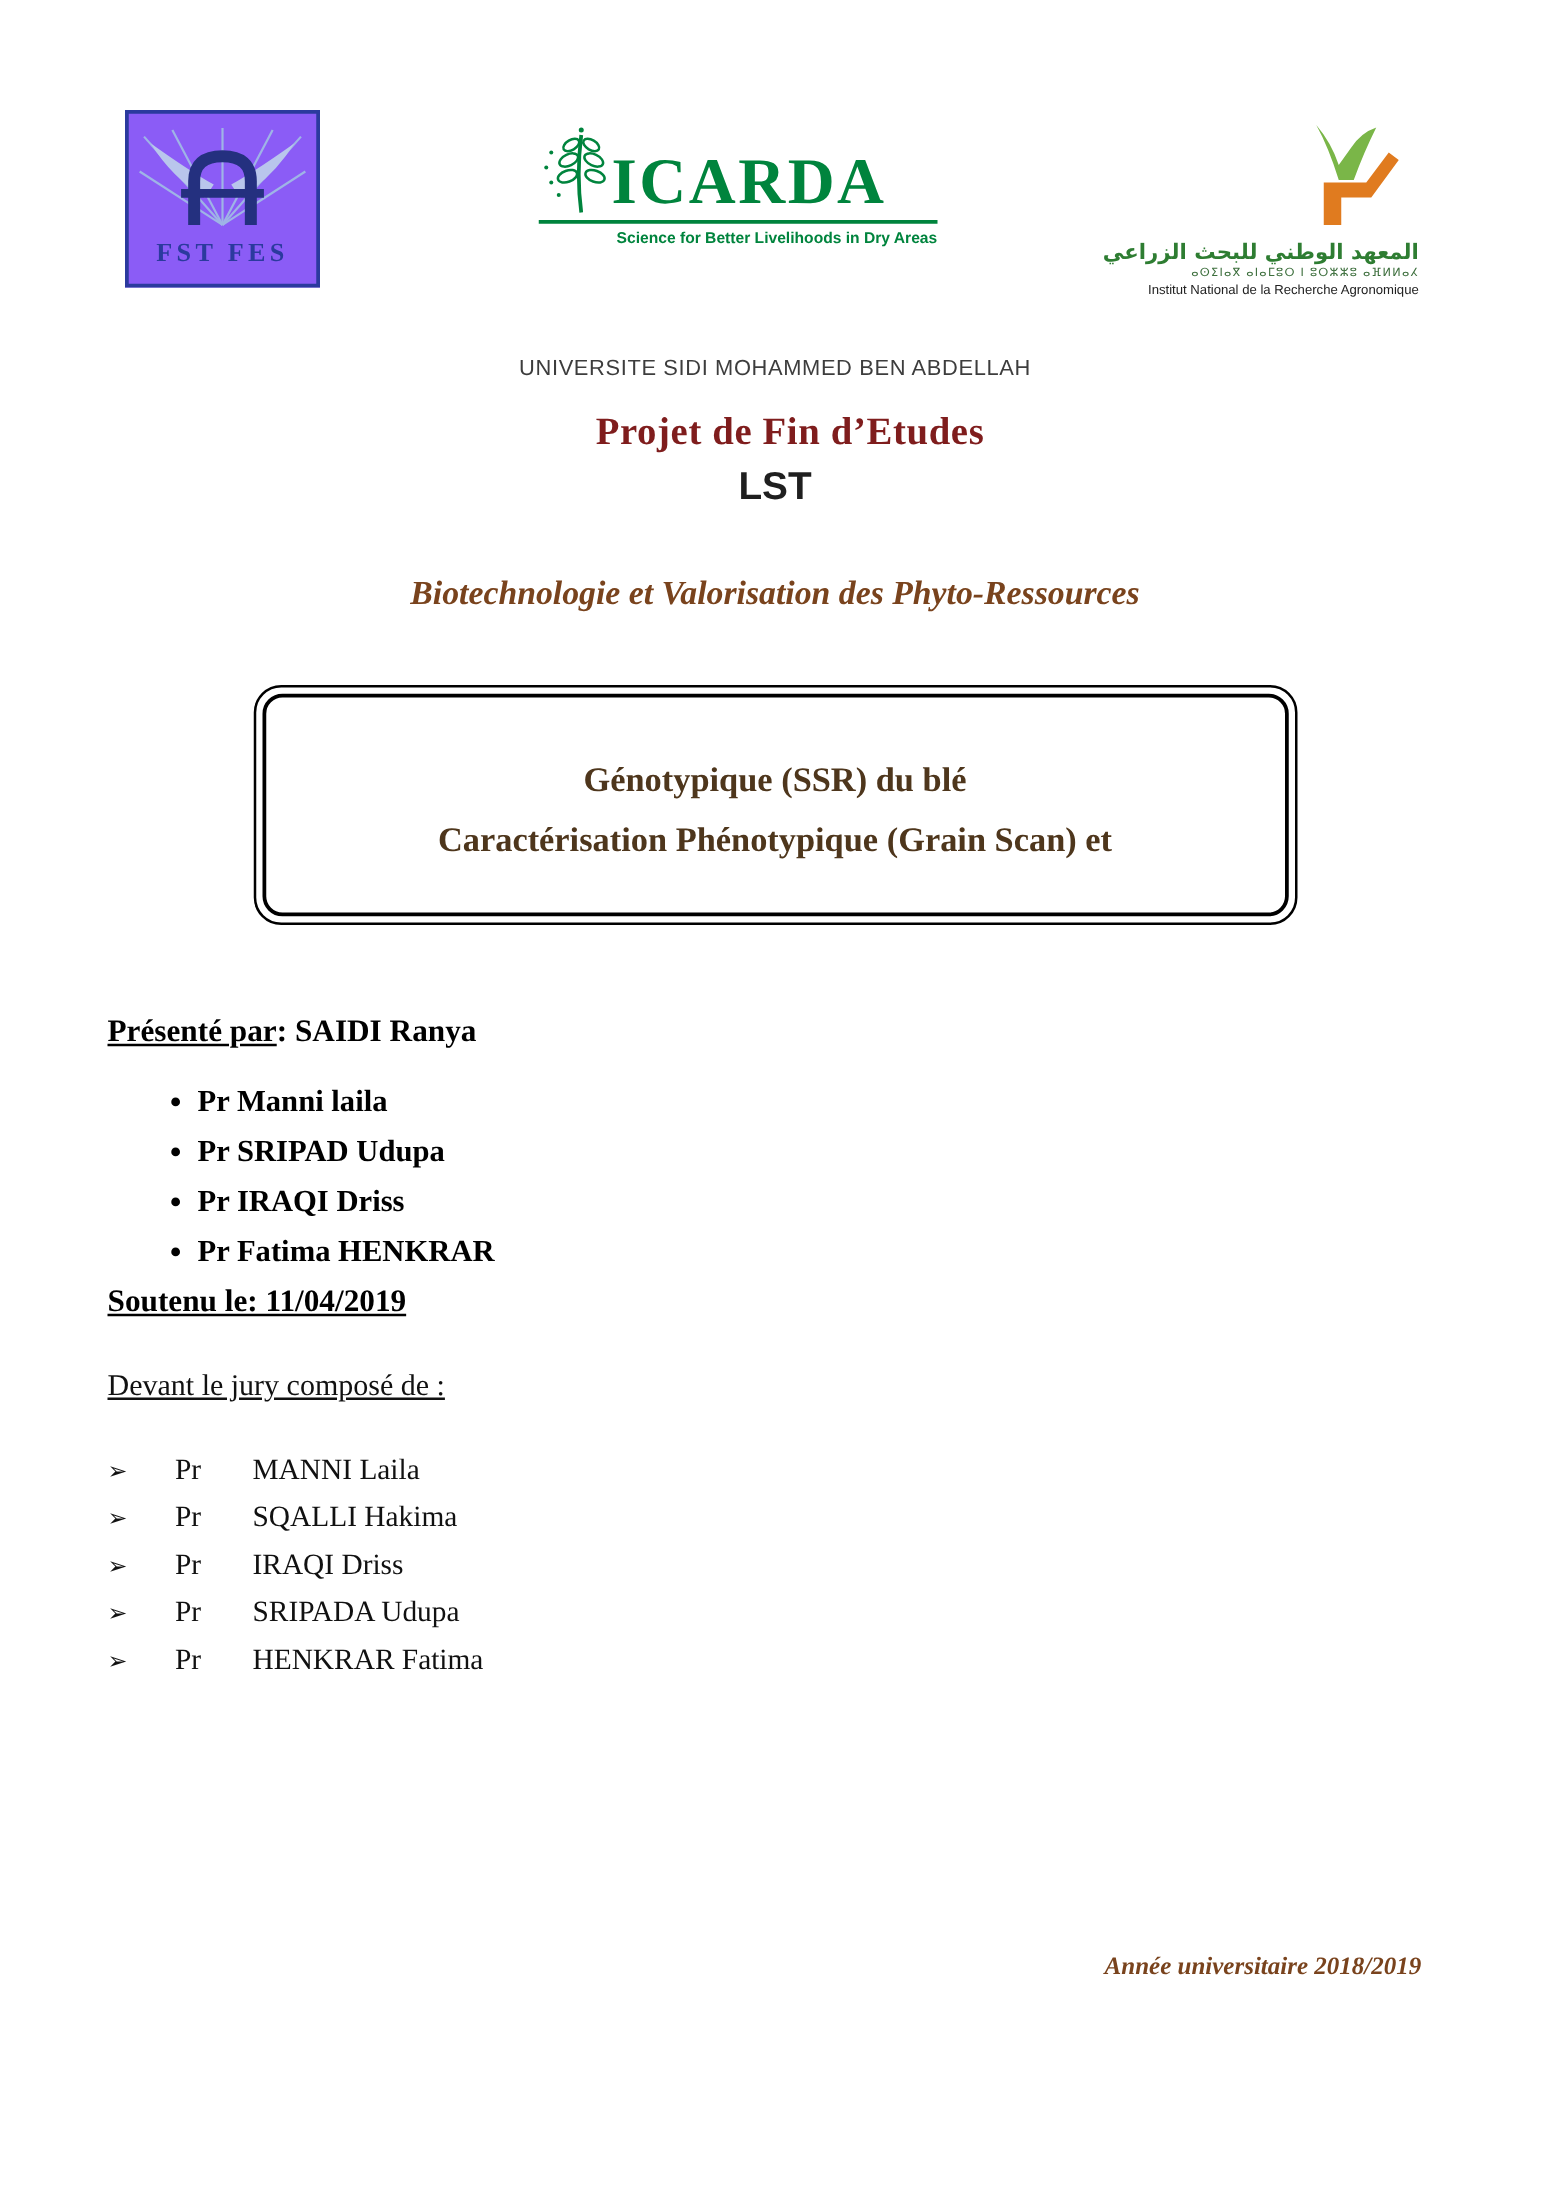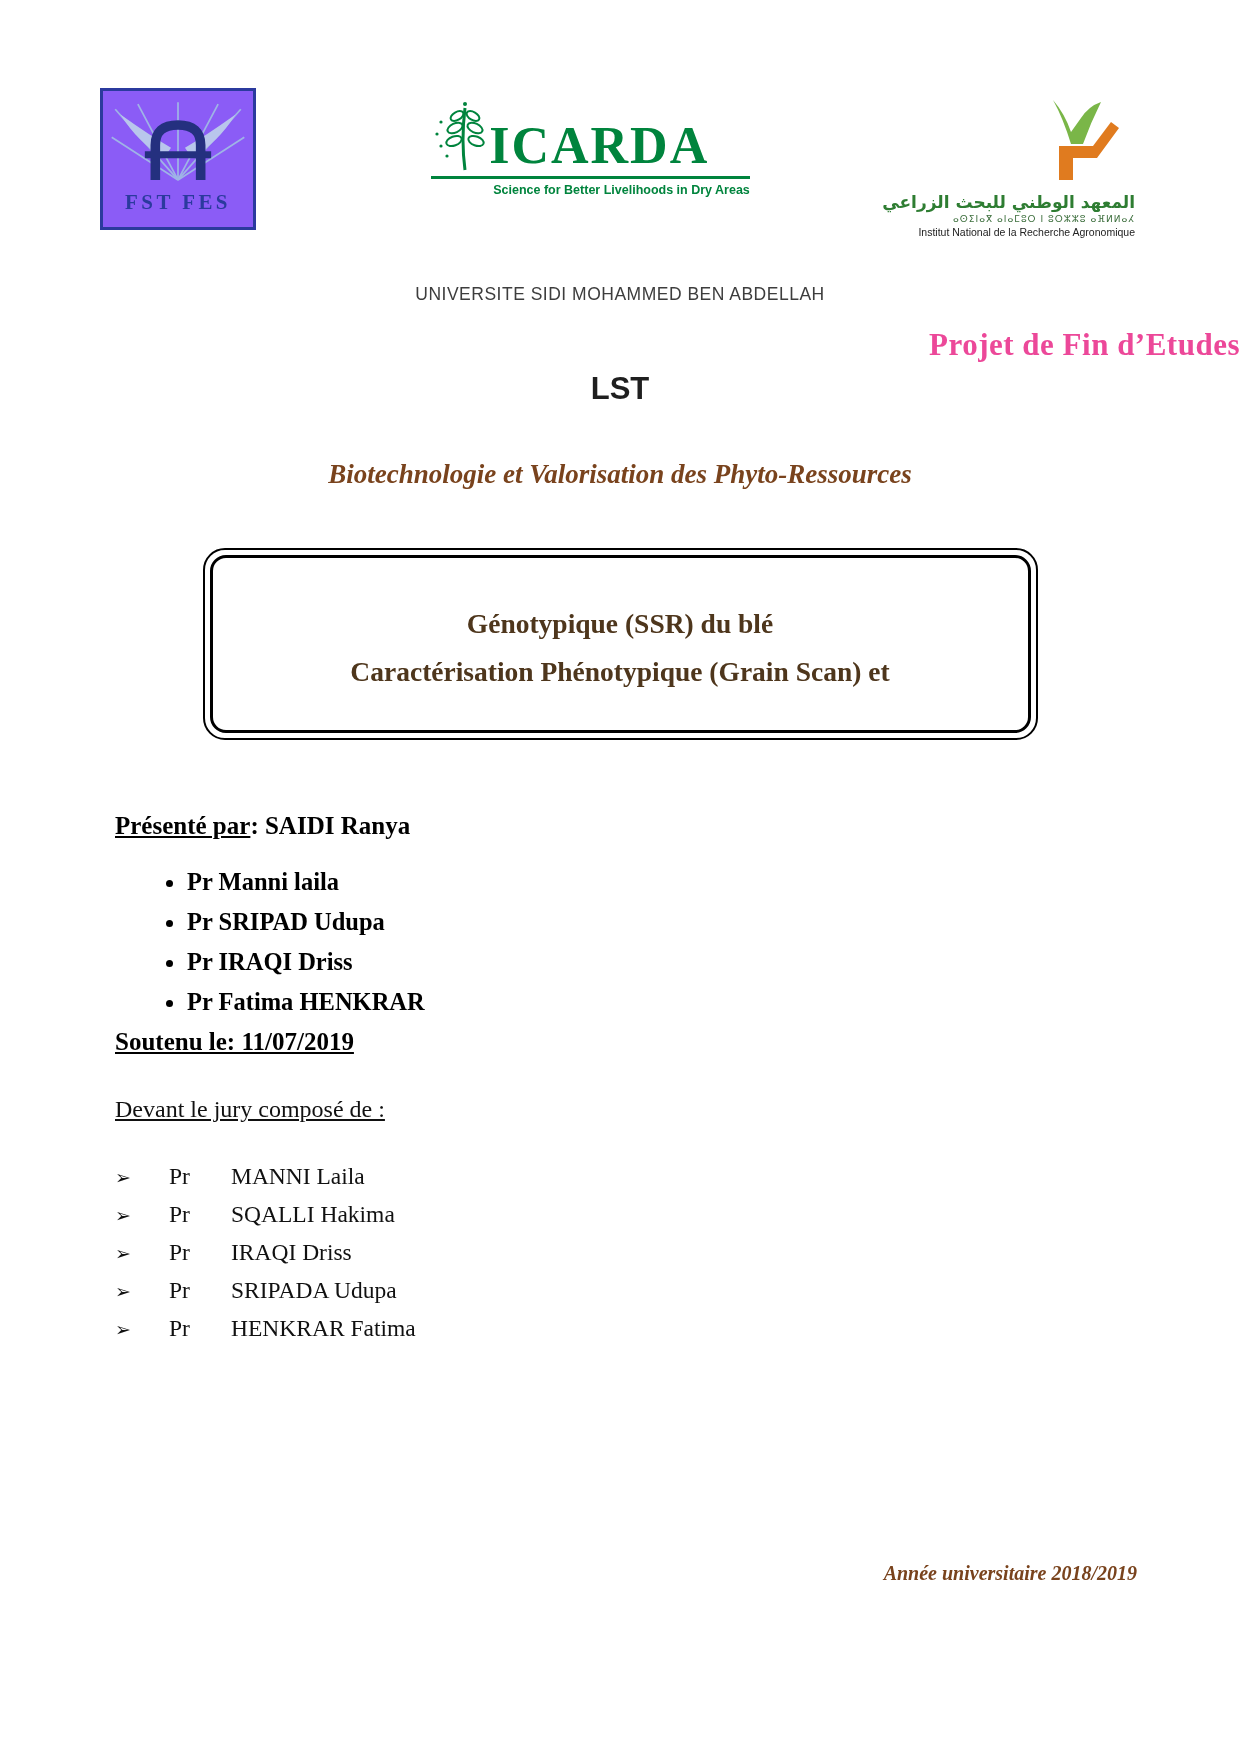--- a/index.html
+++ b/index.html
@@ -89,24 +89,24 @@
   
   .university {
     text-align: center;
     font-family: "Liberation Sans", sans-serif;
     font-size: 17.5px;
     color: #3d3d3d;
     letter-spacing: 0.5px;
     margin-top: 46px;
   }
   .title-main {
-    text-align: right;
+    text-align: center;
     font-size: 31px;
     font-weight: bold;
-    color: #ec4899;
+    color: #7f1d1d;
     margin-top: 22px;
     letter-spacing: 0.5px;
     padding-left: 24px;
   }
   .title-lst {
     text-align: center;
     font-family: "Liberation Sans", sans-serif;
     font-size: 31px;
     font-weight: bold;
     color: #1f1f1f;
@@ -136,21 +136,21 @@
     text-align: center;
   }
   .thesis-title {
     font-size: 27.5px;
     font-weight: bold;
     color: #4e361c;
     line-height: 1.75;
   }
 
   
-  .content { padding-left: 115px; padding-right: 120px; }
+  .content { padding-left: 86px; padding-right: 120px; }
   .presented {
     margin-top: 72px;
     font-size: 25px;
     font-weight: bold;
     color: #000;
   }
   .u { text-decoration: underline; }
   .encadre {
     margin-top: 88px;
     font-size: 25px;
@@ -300,21 +300,21 @@
     </div>
 
 
     <ul class="supervisors">
       <li>Pr Manni laila</li>
       <li>Pr SRIPAD Udupa</li>
       <li>Pr IRAQI Driss</li>
       <li>Pr Fatima HENKRAR</li>
     </ul>
 
-    <div class="soutenu">Soutenu le: 11/07/2019</div>
+    <div class="soutenu">Soutenu le: 11/04/2019</div>
 
     <div class="jury-intro">Devant le jury composé de :</div>
 
     <div class="jury-list">
       <div class="jury-row">
         <span class="jury-arrow">➢</span>
         <span class="jury-title">Pr</span>
         <span>MANNI Laila</span>
       </div>
       <div class="jury-row">

